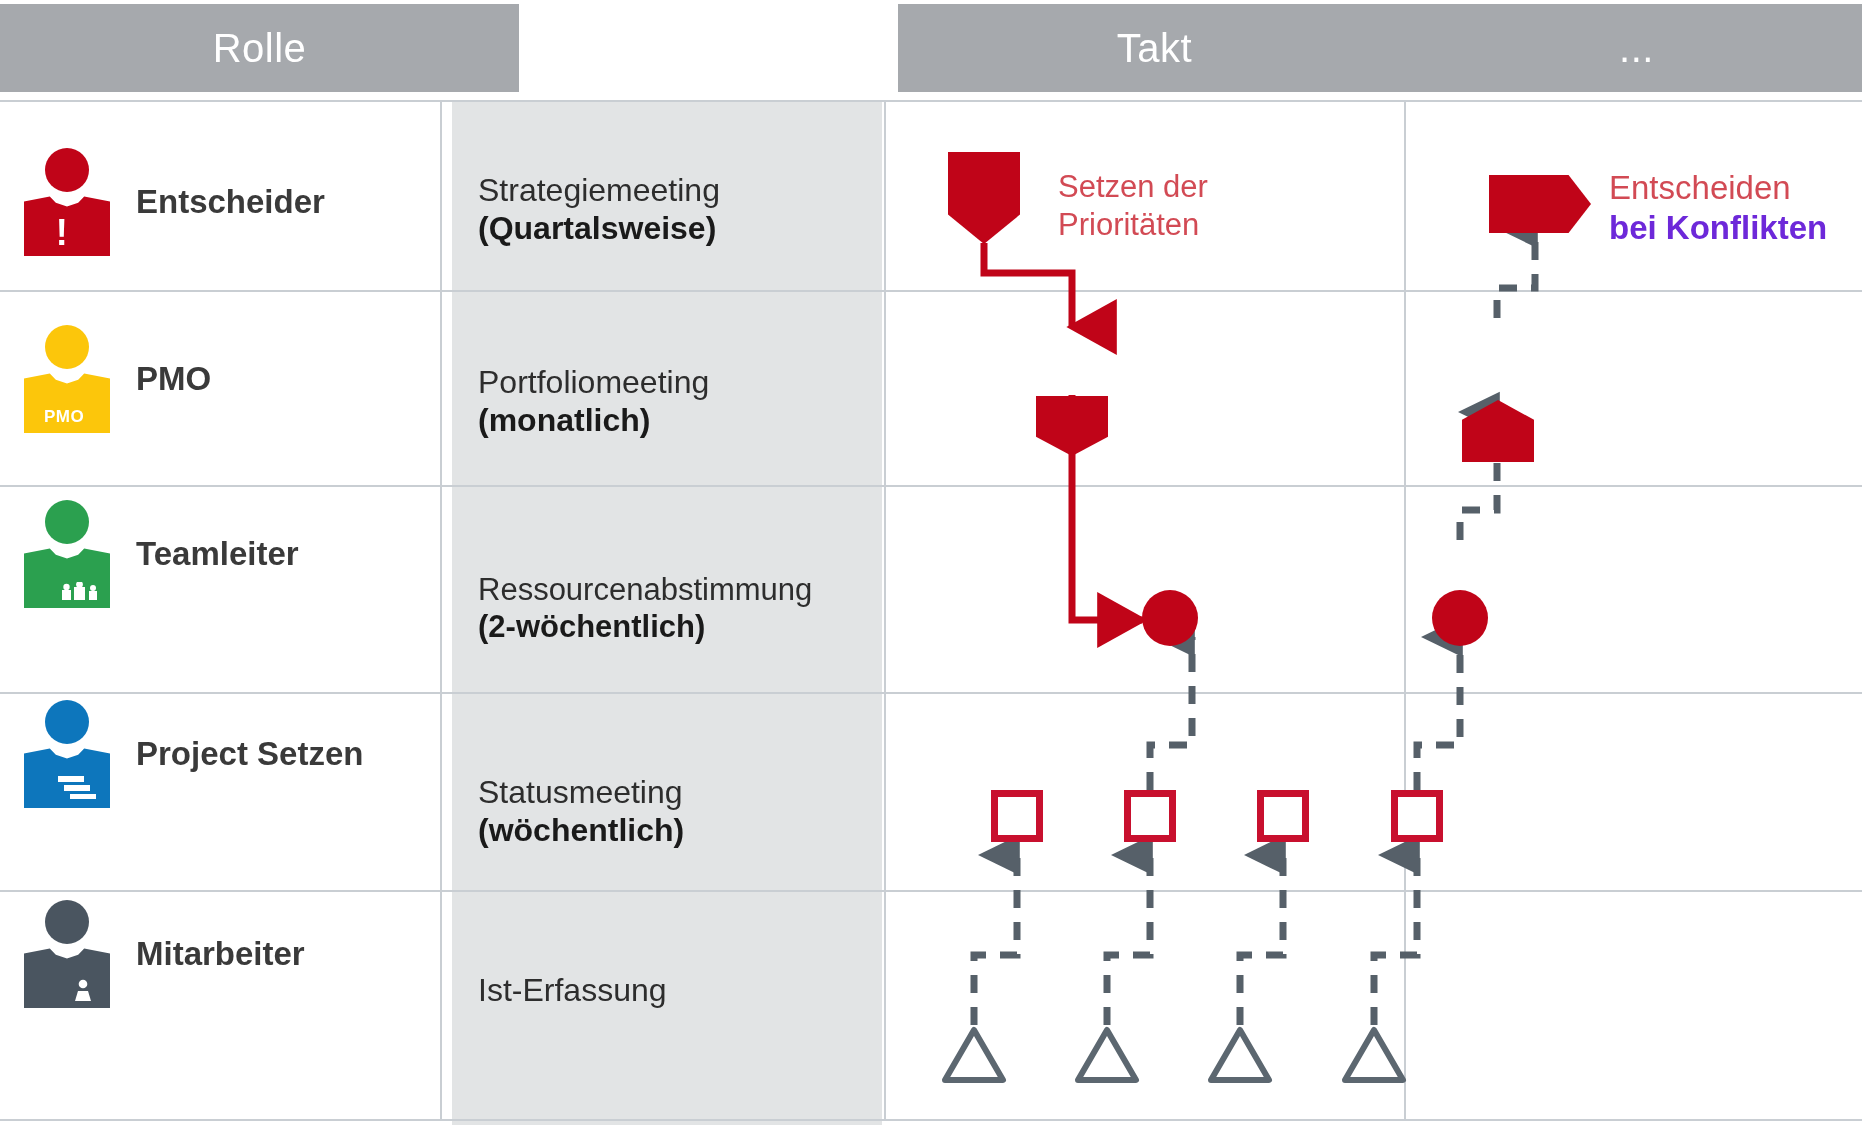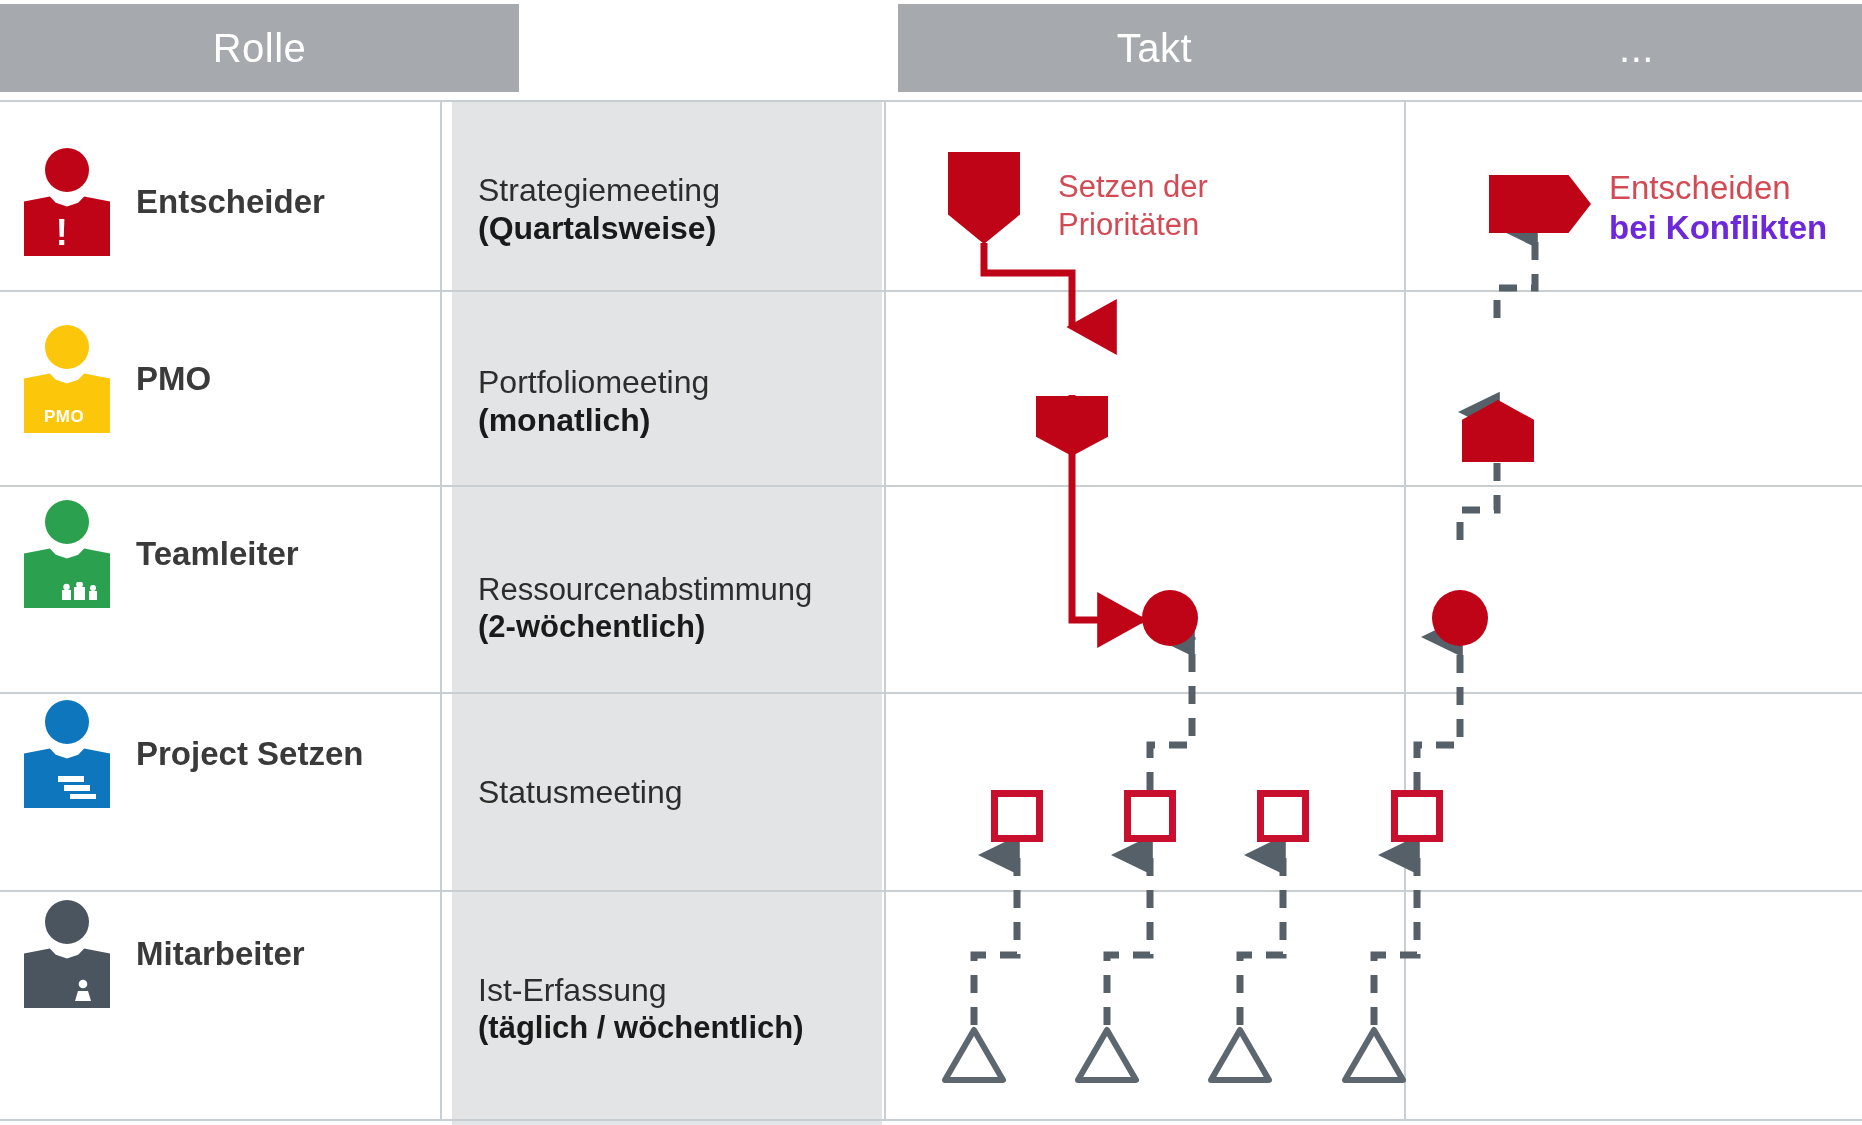--- a/index.html
+++ b/index.html
@@ -277,25 +277,25 @@
     <div class="action-cadence">(monatlich)</div>
   </div>
 
   <div class="action-cell" style="top:572px">
     <div class="action-title" style="font-size:31px;">Ressourcenabstimmung</div>
     <div class="action-cadence" style="font-size:31px;">(2-wöchentlich)</div>
   </div>
 
   <div class="action-cell" style="top:774px">
     <div class="action-title">Statusmeeting</div>
+    <div class="action-cadence">(wöchentlich)</div>
   </div>
 
   <div class="action-cell" style="top:972px">
     <div class="action-title">Ist-Erfassung</div>
-    <div class="action-cadence" style="font-size:31px;">(täglich / wöchentlich)</div>
   </div>
 
   <svg class="overlay" viewBox="0 0 1862 1125">
     <defs>
       <marker id="arrowGray" markerWidth="7" markerHeight="7" refX="3.2" refY="5.6" orient="auto">
         <path d="M0.3,6 L3.2,0 L6.1,6 Z" fill="#566069"></path>
       </marker>
       <marker id="arrowRedDown" markerWidth="8" markerHeight="8" refX="4" refY="6.4" orient="auto">
         <path d="M0,0 L8,0 L4,7.2 Z" fill="#c00418"></path>
       </marker>

